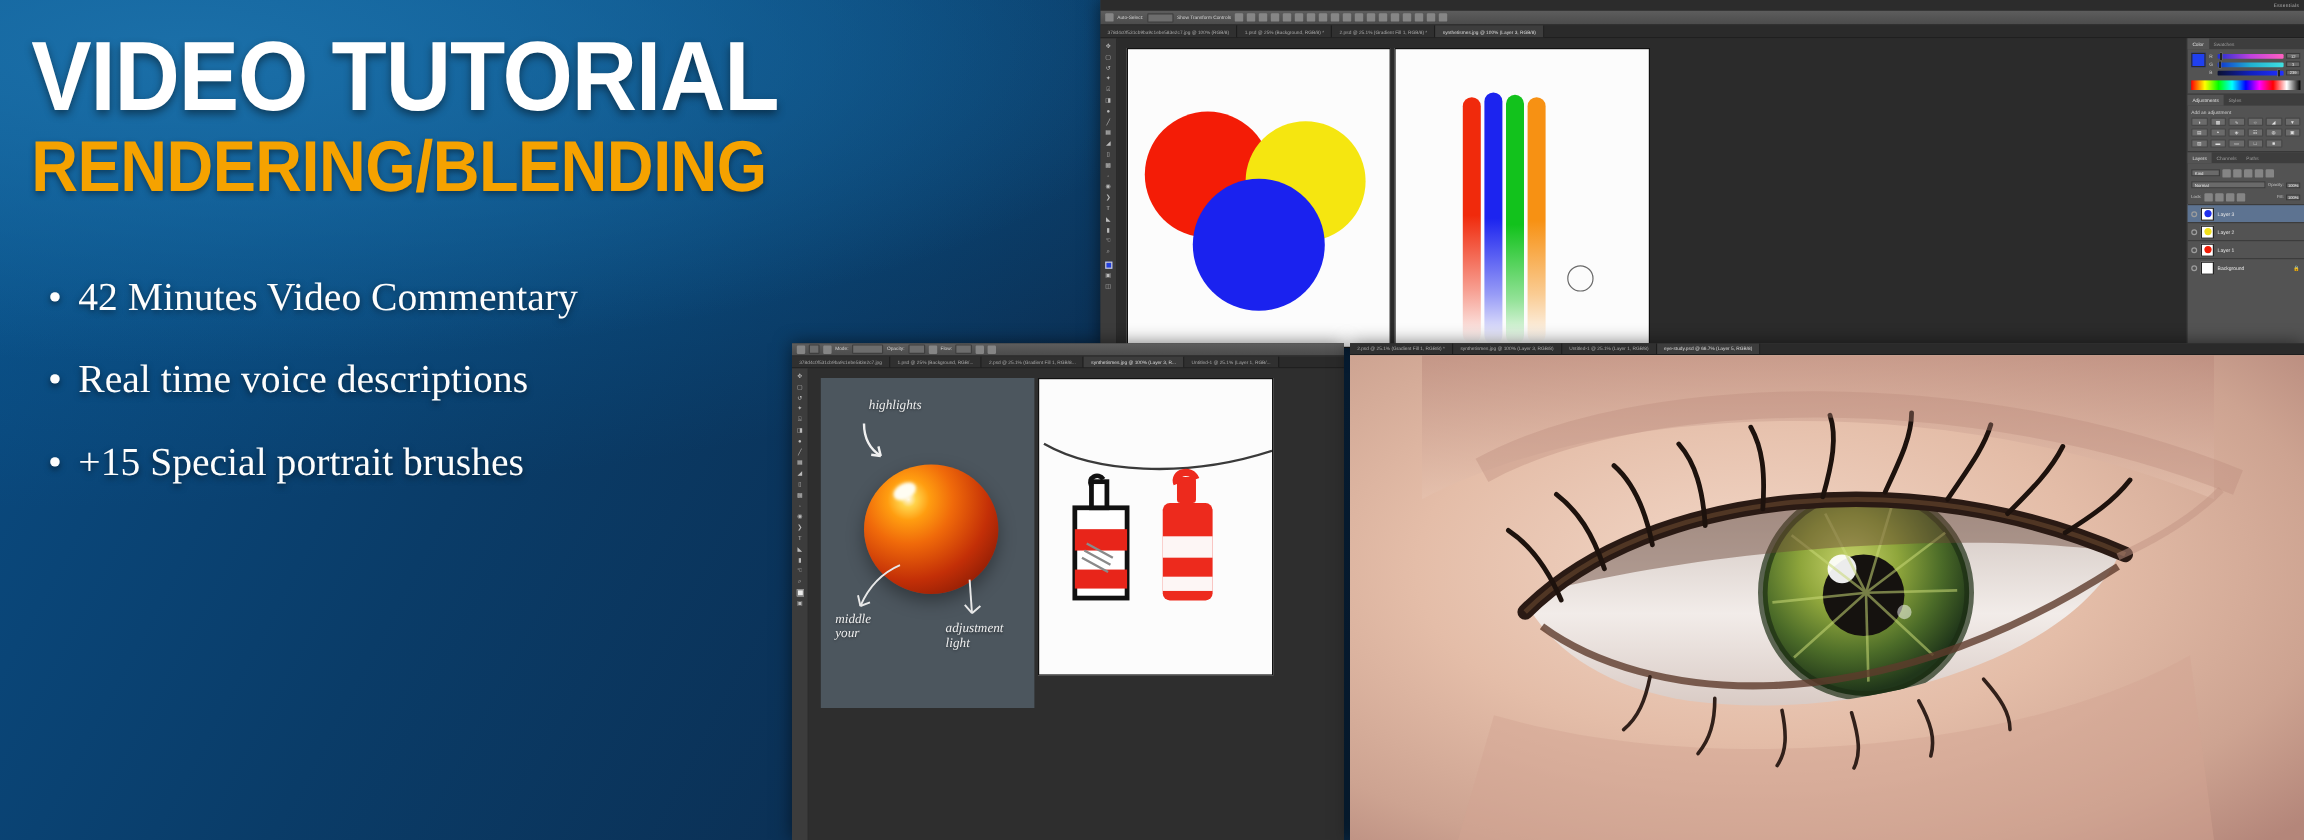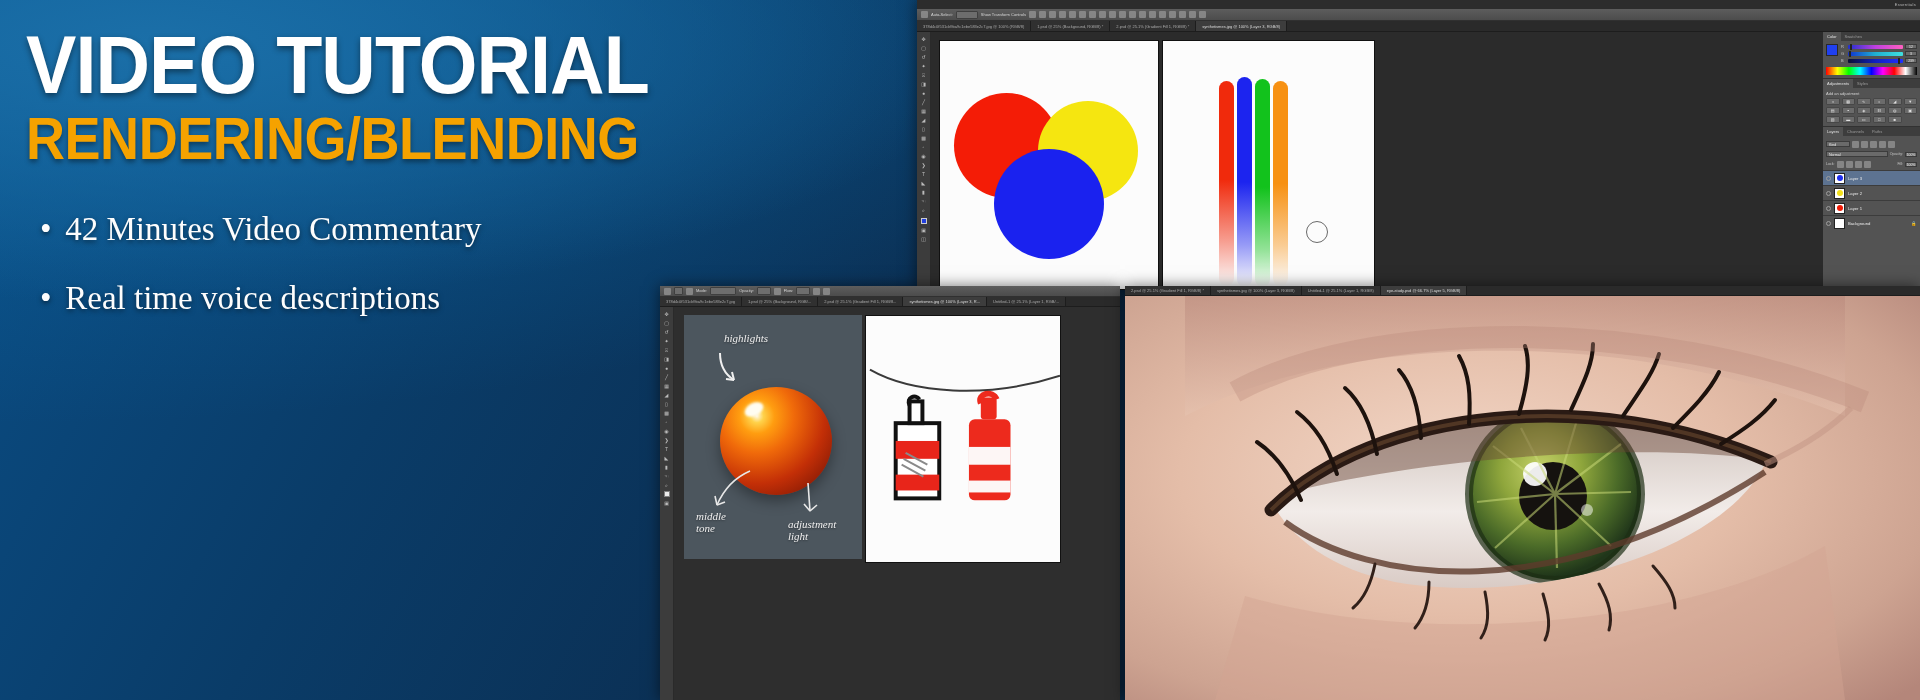--- a/index.html
+++ b/index.html
@@ -20,21 +20,21 @@
     font-size:82px;line-height:.95;letter-spacing:-1px;
     transform:scaleX(.92);transform-origin:left center;white-space:nowrap;
     text-shadow:0 3px 7px rgba(0,0,0,.45)}
   .t-sub{font-family:"Liberation Sans",sans-serif;font-weight:700;color:#f5a200;
     font-size:60px;line-height:1.02;letter-spacing:-.5px;margin-top:4px;
     transform:scaleX(.9);transform-origin:left center;white-space:nowrap;
     text-shadow:0 3px 6px rgba(0,0,0,.4)}
   .t-tag{font-family:"Liberation Serif",serif;font-style:italic;color:#f3f6fa;
     font-size:42px;margin-top:14px;margin-left:8px;white-space:nowrap;
     text-shadow:0 2px 5px rgba(0,0,0,.45)}
-  .bullets{margin-top:44px;margin-left:14px}
+  .bullets{margin-top:63px;margin-left:14px}
   .bullet{font-family:"Liberation Serif",serif;color:#fdfdfd;font-size:33px;
     line-height:1;margin-bottom:36px;white-space:nowrap;
     text-shadow:0 2px 5px rgba(0,0,0,.5)}
   .bullet .dot{display:inline-block;width:17px}
 
   
   .ps{position:absolute;background:#3a3a3a;overflow:hidden;
     box-shadow:0 0 14px rgba(0,0,0,.55)}
   .ps-menubar{height:9px;background:#2c2c2c;display:flex;align-items:center;
     justify-content:flex-end;padding-right:4px}
@@ -136,20 +136,24 @@
 
     <div class="bullets">
       <div class="bullet">
         <span class="dot">•</span>
         <span>42 Minutes Video Commentary</span>
       </div>
       <div class="bullet">
         <span class="dot">•</span>
         <span>Real time voice descriptions</span>
       </div>
+      <div class="bullet">
+        <span class="dot">•</span>
+        <span>+15 Special portrait brushes</span>
+      </div>
     </div>
   </div>
 
   <div class="ps" id="win1">
 
     <div class="ps-menubar">
       <span class="mini">Essentials</span>
     </div>
 
     <div class="ps-optionbar">
@@ -422,32 +426,32 @@
         <span class="tool">☜</span>
         <span class="tool">⌕</span>
         <span class="tool">
           <i style="display:block;width:6px;height:6px;background:#ffffff;border:1px solid #888"></i>
         </span>
         <span class="tool">▣</span>
       </div>
 
       <div class="ps-canvaswrap">
 
-        <div class="ps-doc sketchdoc" style="width:178px;height:244px">
+        <div class="ps-doc sketchdoc" style="width:178px;height:275px">
           <div class="sphere" style="left:36px;top:72px;width:112px;height:108px"></div>
           <div class="spec" style="left:60px;top:88px;width:20px;height:13px;transform:rotate(-28deg)"></div>
 
           <div class="hand" style="left:40px;top:18px">highlights</div>
           <svg class="arrowsvg nointeract" style="left:30px;top:34px;width:40px;height:40px" viewBox="0 0 40 40">
             <path d="M6 4 C6 18, 12 26, 20 31" stroke="#f0f0f0" stroke-width="2" fill="none"></path>
             <path d="M20 31 L12 30 M20 31 L18 23" stroke="#f0f0f0" stroke-width="2" fill="none"></path>
           </svg>
 
           <div class="hand" style="left:12px;top:196px;white-space:pre">middle
-tone</div>
+your</div>
           <svg class="arrowsvg nointeract" style="left:24px;top:152px;width:46px;height:46px" viewBox="0 0 46 46">
             <path d="M42 4 C28 10, 16 22, 9 38" stroke="#e8e8e8" stroke-width="1.6" fill="none"></path>
             <path d="M9 38 L7 29 M9 38 L17 35" stroke="#e8e8e8" stroke-width="1.6" fill="none"></path>
           </svg>
 
           <div class="hand" style="left:104px;top:204px;white-space:pre">adjustment
 light</div>
           <svg class="arrowsvg nointeract" style="left:112px;top:166px;width:30px;height:40px" viewBox="0 0 30 40">
             <path d="M12 2 L14 30" stroke="#e8e8e8" stroke-width="1.6" fill="none"></path>
             <path d="M14 30 L8 23 M14 30 L21 24" stroke="#e8e8e8" stroke-width="1.6" fill="none"></path>

